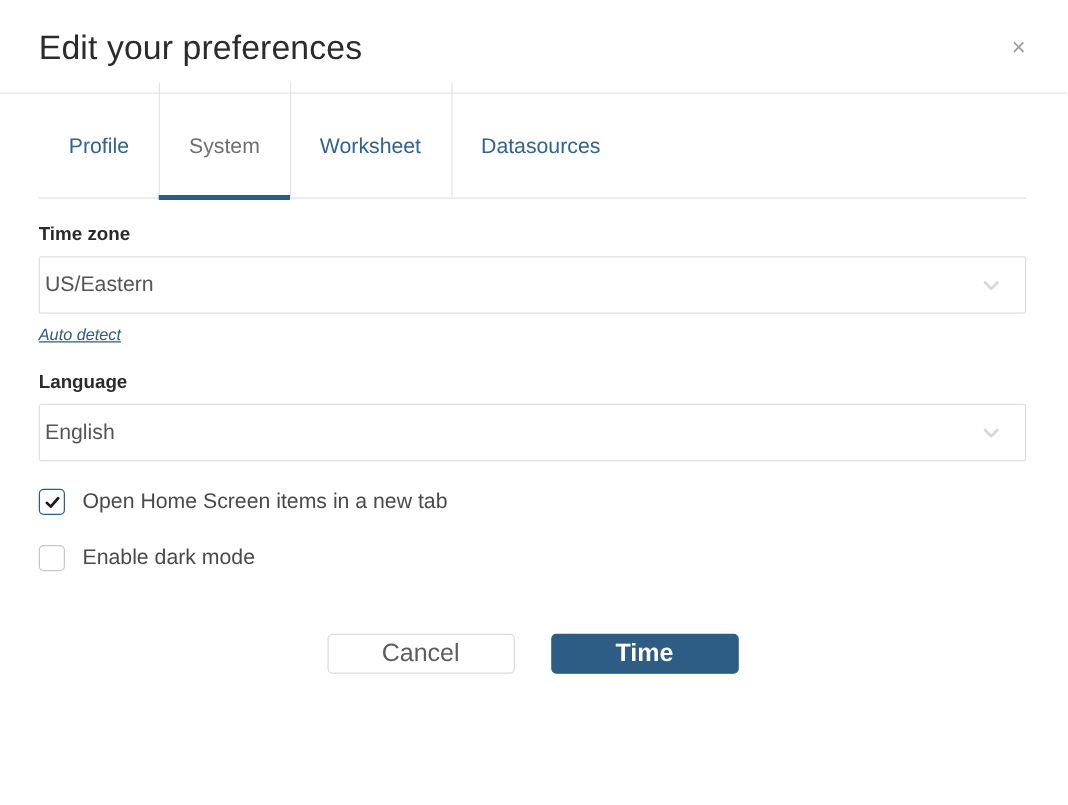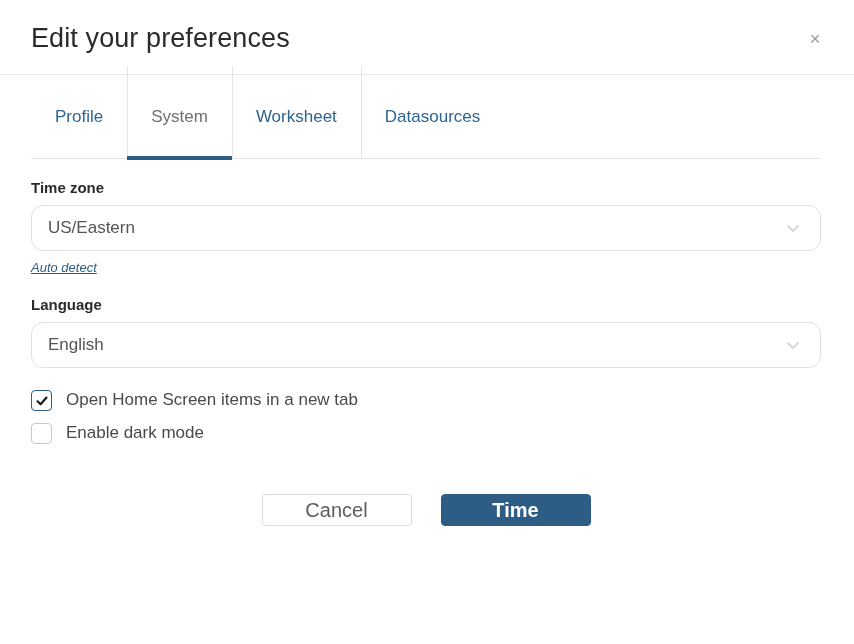--- a/index.html
+++ b/index.html
@@ -109,25 +109,25 @@
     font-size: 15px;
     font-weight: bold;
     color: #2b2b2b;
     margin-top: 20px;
     margin-bottom: 9px;
   }
   .select-box {
     position: relative;
     height: 46px;
     border: 1px solid #e0e0e0;
-    border-radius: 12px;
-    background: #ffffff;
-    display: flex;
-    align-items: center;
-    padding-left: 16px;
+    border-radius: 2px;
+    background: #ffffff;
+    display: flex;
+    align-items: center;
+    padding-left: 4px;
     cursor: pointer;
   }
   .select-value {
     font-size: 17px;
     color: #555555;
   }
   .chevron {
     position: absolute;
     right: 18px;
     top: 50%;
@@ -150,21 +150,21 @@
     cursor: pointer;
   }
 
   
   .checkbox-row {
     display: flex;
     align-items: flex-start;
     margin-top: 22px;
     cursor: pointer;
   }
-  .checkbox-row.second { margin-top: 12px; }
+  .checkbox-row.second { margin-top: 24px; }
   .checkbox {
     width: 21px;
     height: 21px;
     border-radius: 4px;
     border: 1px solid #c8c8c8;
     background: #ffffff;
     display: flex;
     align-items: center;
     justify-content: center;
     flex: none;

